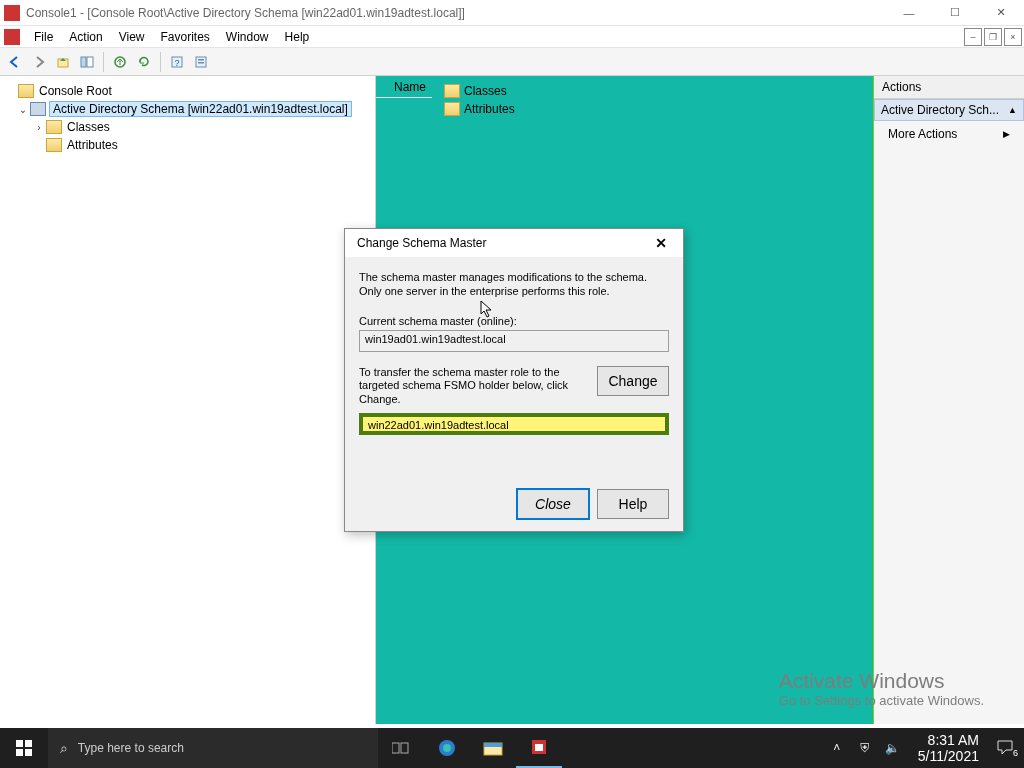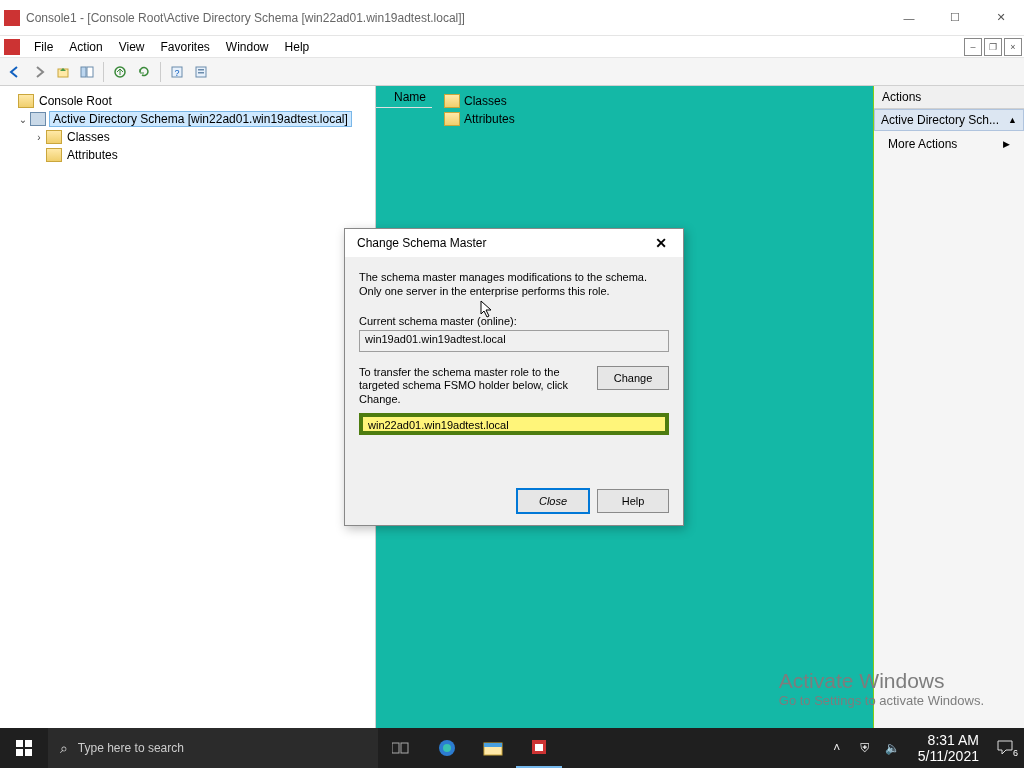--- a/index.html
+++ b/index.html
@@ -1,17 +1,17 @@
 <!DOCTYPE html>
 <html><head>
 <meta charset="utf-8">
 <style>
 * { box-sizing: border-box; margin: 0; padding: 0; font-family: "Segoe UI", Tahoma, sans-serif; }
 html, body { width: 1024px; height: 768px; overflow: hidden; background: #fff; }
-.titlebar { height: 36px; background: #fff; display: flex; align-items: center; padding-left: 4px; border-bottom: 1px solid #e5e5e5; justify-content: center; }
+.titlebar { height: 26px; background: #fff; display: flex; align-items: center; padding-left: 4px; border-bottom: 1px solid #e5e5e5; justify-content: center; }
 .titlebar .appicon { width: 16px; height: 16px; background: #c33; margin-right: 6px; display:inline-block; }
 .titlebar .title { font-size: 12px; color: #666; flex: 1; white-space: nowrap; overflow: hidden; text-overflow: ellipsis; }
 .winbtns { display: flex; }
 .winbtn { width: 46px; height: 30px; display: flex; align-items: center; justify-content: center; color: #555; font-size: 11px; }
 .mdi-btns { display:flex; gap:2px; margin-right:2px; }
 .mdi-btns span { width:18px; height:18px; border:1px solid #888; font-size:9px; display:flex; align-items:center; justify-content:center; color:#555; }
 
 .menubar { height: 22px; background: #fff; display: flex; align-items: center; padding-left: 4px; font-size: 12px; border-bottom: 1px solid #e5e5e5; }
 .menubar .appicon2 { width:16px; height:16px; background:#c33; margin-right:6px; }
 .menubar .mitem { padding: 0 8px; height:100%; display:flex; align-items:center; }
@@ -49,21 +49,21 @@
 .dialog { position:absolute; left:344px; top:228px; width:340px; background:#f0f0f0; border:1px solid #888; box-shadow: 2px 3px 10px rgba(0,0,0,.25); font-size:11px; z-index:50;}
 .dlg-title { height:28px; display:flex; align-items:center; padding:0 10px 0 12px; background:#fff; font-size:12px;}
 .dlg-title .dclose { margin-left:auto; font-size:14px; font-weight:bold; cursor:pointer; padding:2px 6px; }
 .dlg-body { padding:14px 14px 12px 14px; }
 .dlg-body p { margin-bottom:16px; line-height:1.25; }
 .dlg-body label { display:block; margin-bottom:3px; }
 .ro-field { width:100%; height:22px; border:1px solid #9e9e9e; background:#f0f0f0; padding:2px 5px; font-size:11px; margin-bottom:14px; }
 .hl-field { width:100%; height:22px; border:4px solid #4d7c0f; background:#fff57a; padding:2px 5px; font-size:11px; margin-bottom:14px;}
 .row2 { display:flex; align-items:flex-start; gap:10px; }
 .row2 p { flex:1; margin-bottom:6px;}
-.dlg-btn { width:72px; height:24px; border:1px solid #8a8a8a; background:#e6e6e6; font-size:11px; cursor:pointer; }
+.dlg-btn { width:72px; height:30px; border:1px solid #8a8a8a; background:#e6e6e6; font-size:14px; cursor:pointer; }
 .dlg-foot { display:flex; justify-content:flex-end; gap:8px; padding-top:40px; }
 .dlg-btn.def { border:1px solid #0178d7; outline:1px solid #0178d7;font-style:italic; }
 
 .taskbar { position:absolute; left:0; bottom:0; width:1024px; height:40px; background:#1f1f1f; display:flex; align-items:center; color:#fff; font-size:12px; }
 .taskbar .start { width:48px; height:40px; display:flex; align-items:center; justify-content:center; }
 .win-logo { width:16px; height:16px; display:grid; grid-template-columns:1fr 1fr; grid-template-rows:1fr 1fr; gap:2px;}
 .win-logo span { background:#fff; }
 .search { flex:0 0 330px; height:40px; background:#2b2b2b; display:flex; align-items:center; padding:0 12px; color:#ccc; gap:10px;}
 .search .sicon { font-size:14px; }
 .task-icons { display:flex; height:40px; }

